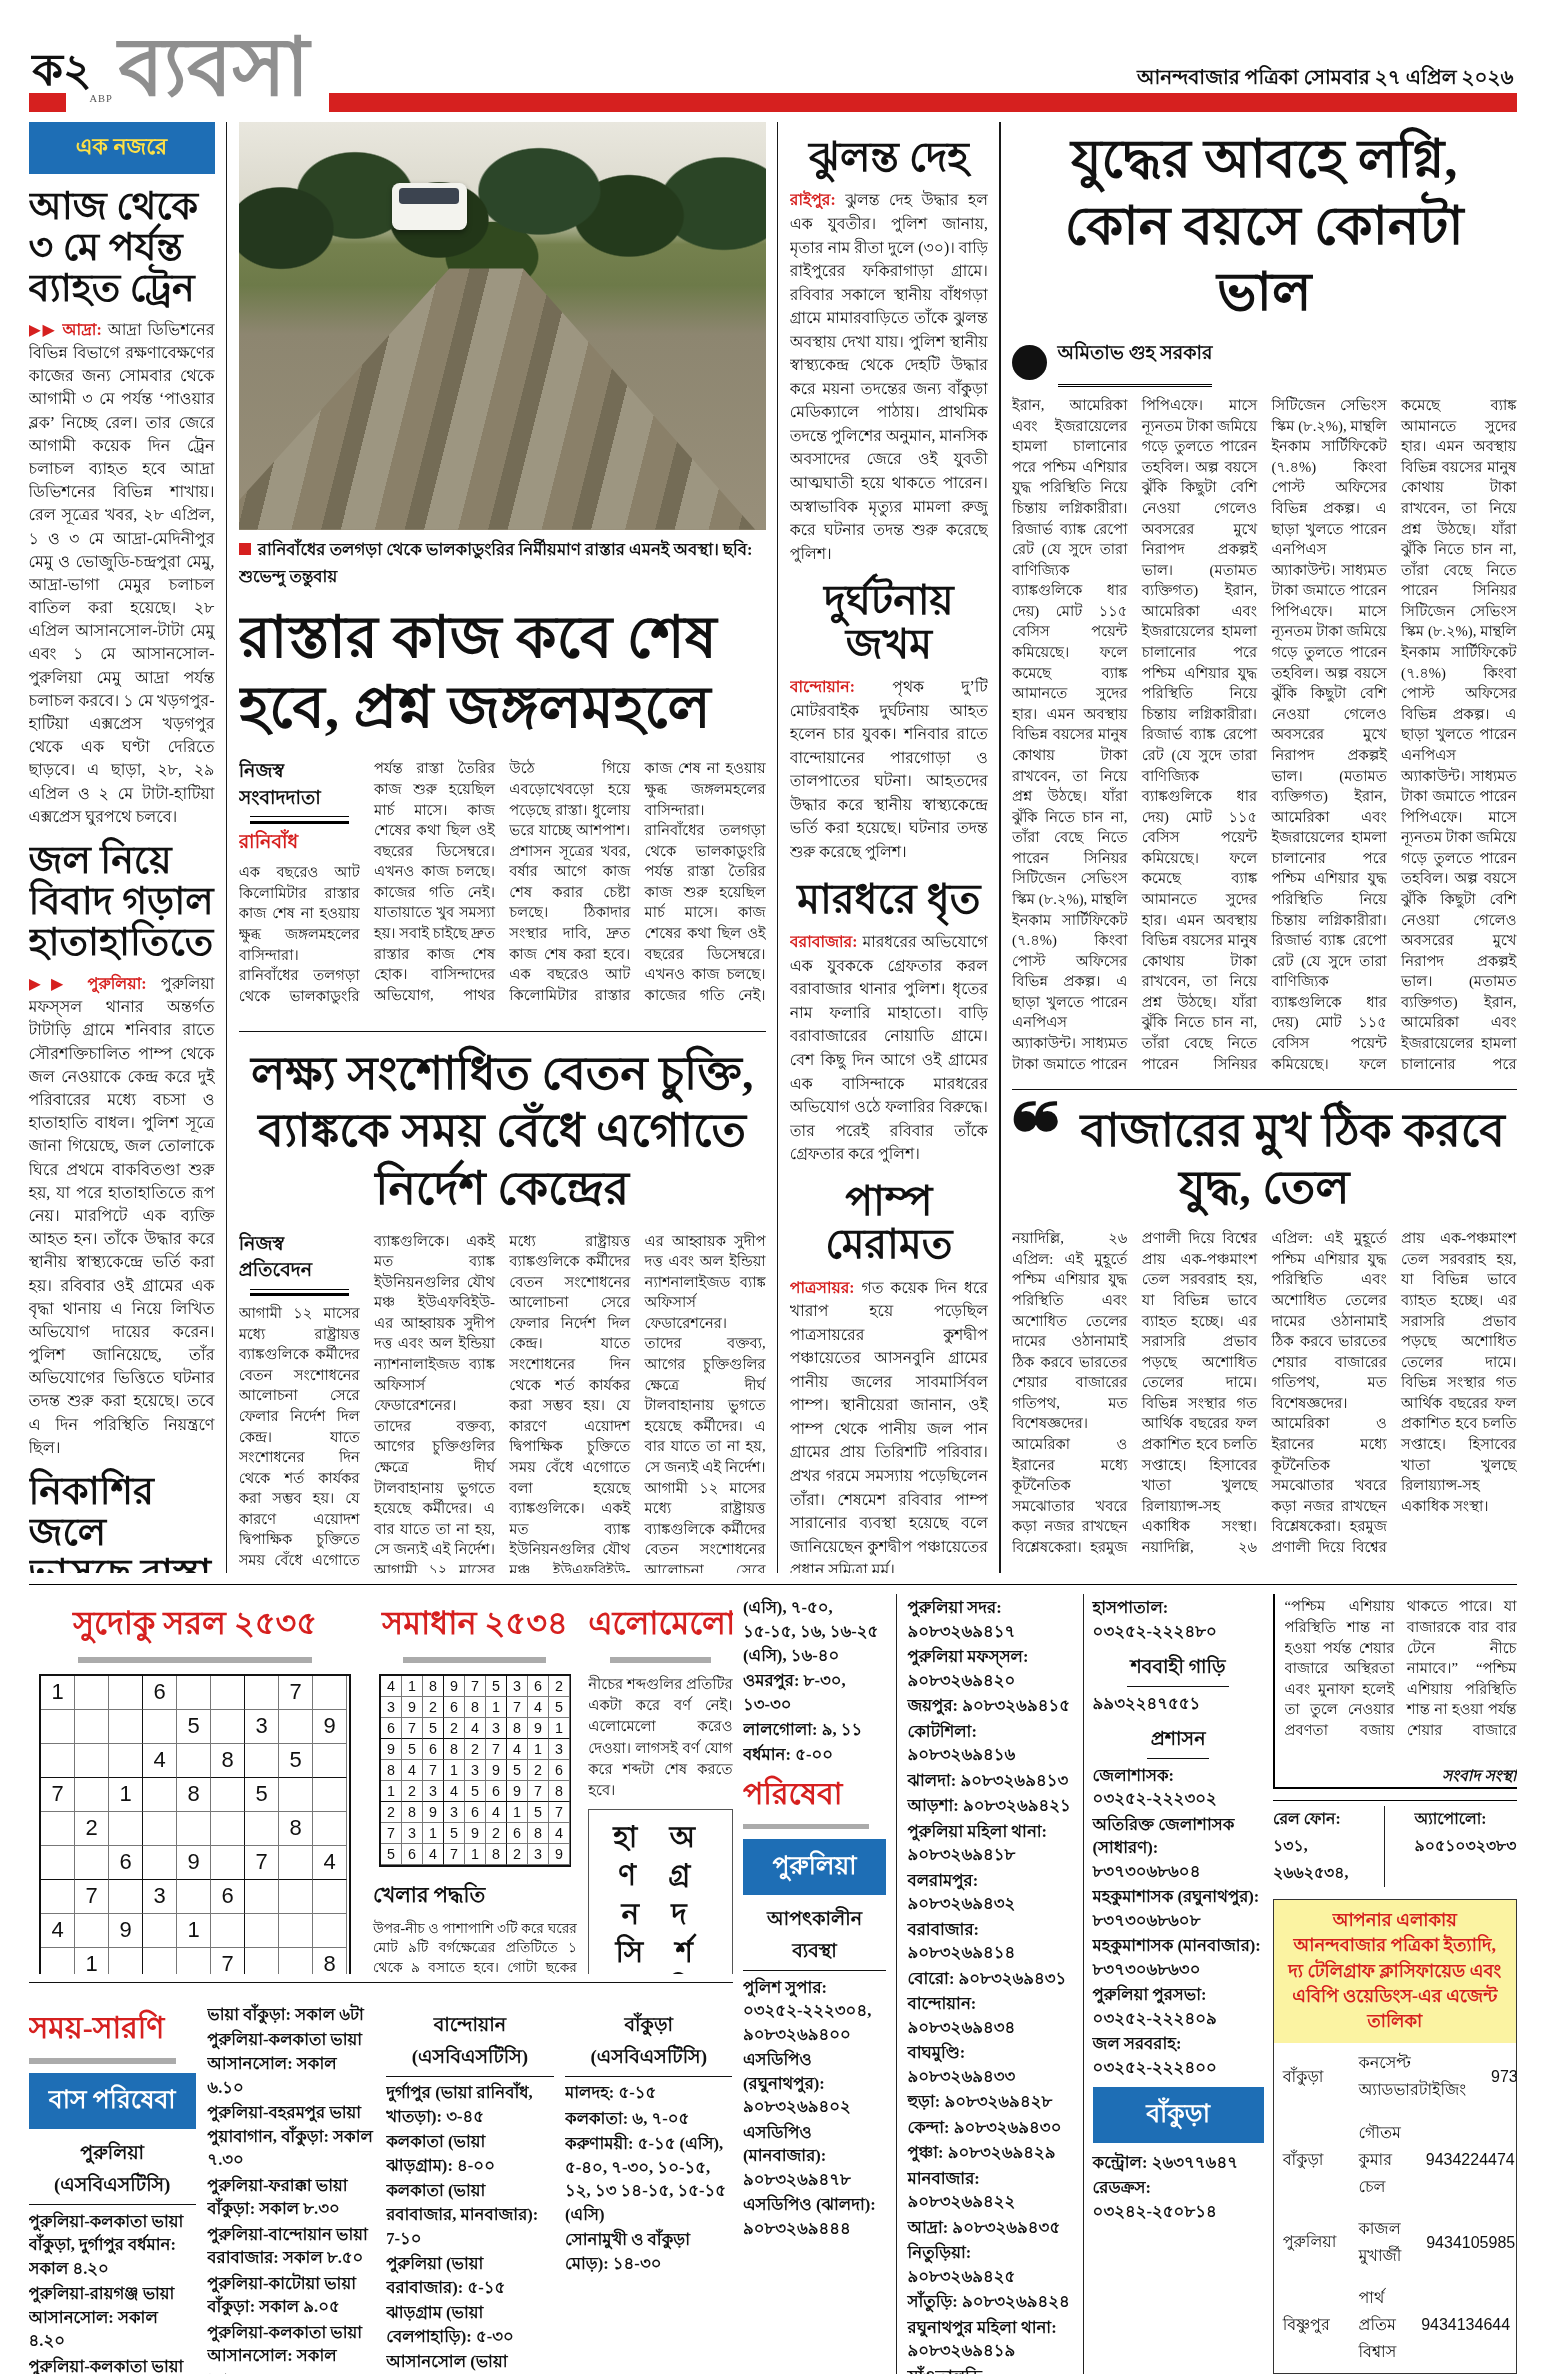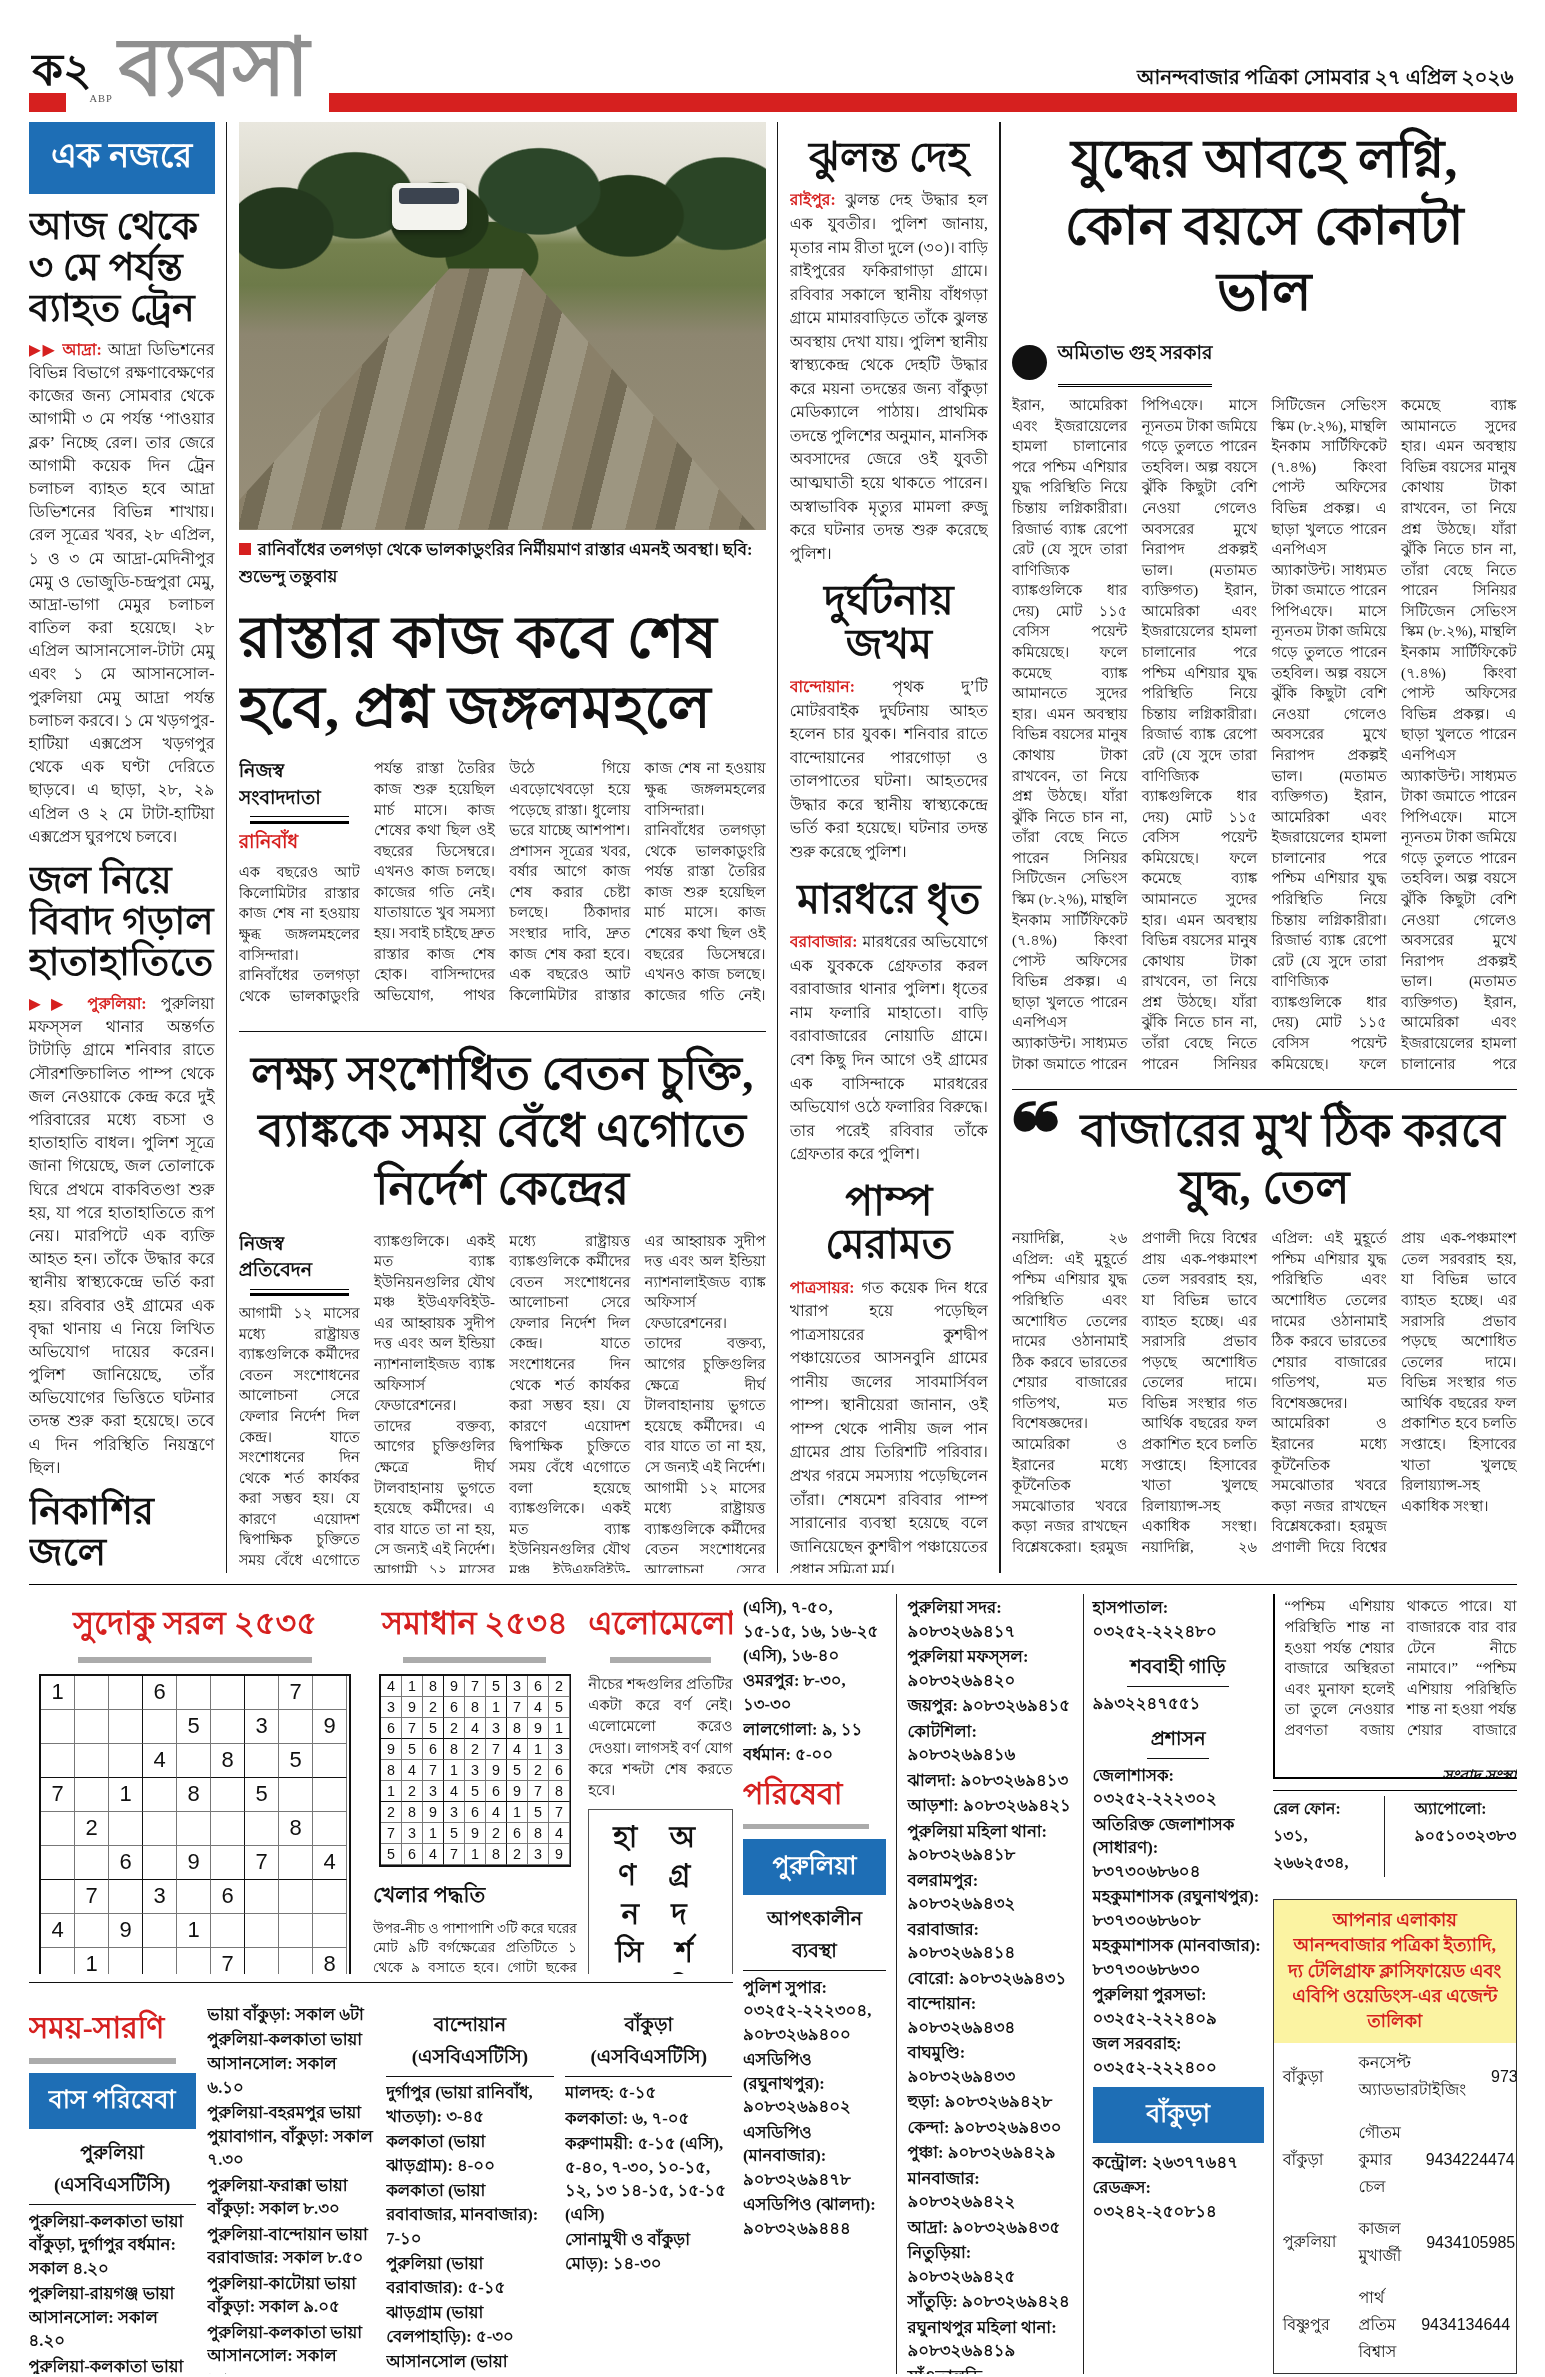--- a/index.html
+++ b/index.html
@@ -32,21 +32,21 @@
   .place-red{color:#d6201f;font-weight:bold;}
 
   
   .band1{display:flex;gap:11.4px;height:1451px;margin-top:8.6px;overflow:hidden;}
   .colA{flex:0 0 186px;overflow:hidden;}
   .colB{flex:0 0 527px;overflow:hidden;}
   .colC{flex:0 0 198px;overflow:hidden;}
   .colD{flex:1;overflow:hidden;}
 
   
-  .one-look-banner{background:#1e6eb5;color:#ffffff;font-weight:bold;font-size:34px;
+  .one-look-banner{background:#1e6eb5;color:#fde047;font-weight:bold;font-size:22px;
                    text-align:center;padding:7.6px 0;margin-bottom:12.4px;}
   .ol-head{font-size:38px;font-weight:bold;line-height:1.08;margin:12.4px 0 8.6px;}
   .ol-body{font-size:16px;line-height:1.45;text-align:justify;}
   .arrows{color:#d6201f;font-weight:bold;}
 
   
   .photo{position:relative;height:408px;overflow:hidden;
     background:
       radial-gradient(86px 67px at 8% 26%, #24381e 0 60%, transparent 62%),
       radial-gradient(95px 71px at 22% 18%, #2c4424 0 60%, transparent 62%),
@@ -124,21 +124,21 @@
   .tail-credit{text-align:right;font-style:italic;font-weight:bold;font-size:15.7px;margin-top:4.8px;}
   .minicols{display:flex;gap:9.5px;flex:1;overflow:hidden;margin-top:6.7px;}
   .minicol{flex:1;overflow:hidden;}
   .minicol+.minicol{border-left:1px solid #222;padding-left:7.6px;}
   .rail-strip{display:flex;gap:30px;border-top:1.4px solid #000;margin-top:4.8px;padding:4.8px 0;
               font-size:15.7px;font-weight:bold;}
   .rail-strip .cellv{flex:1;}
   .rail-strip .divider{width:1px;background:#222;}
 
   
-  .agents{border:1.4px solid #333;margin-top:17px;}
+  .agents{border:1.4px solid #333;margin-top:7px;}
   .agents-head{background:#fbf3a2;color:#d6201f;font-weight:bold;font-size:18px;
                text-align:center;line-height:1.4;padding:8.6px 11.4px;}
   .agent-row{display:grid;grid-template-columns:71px 1fr 109px;gap:4.8px;
              font-size:16px;padding:7.6px 8.6px;align-items:center;}
   .agent-row .num{font-family:"Liberation Sans","DejaVu Sans",sans-serif;text-align:right;}
 </style>
 </head>
 <body>
 
 <div class="page">

